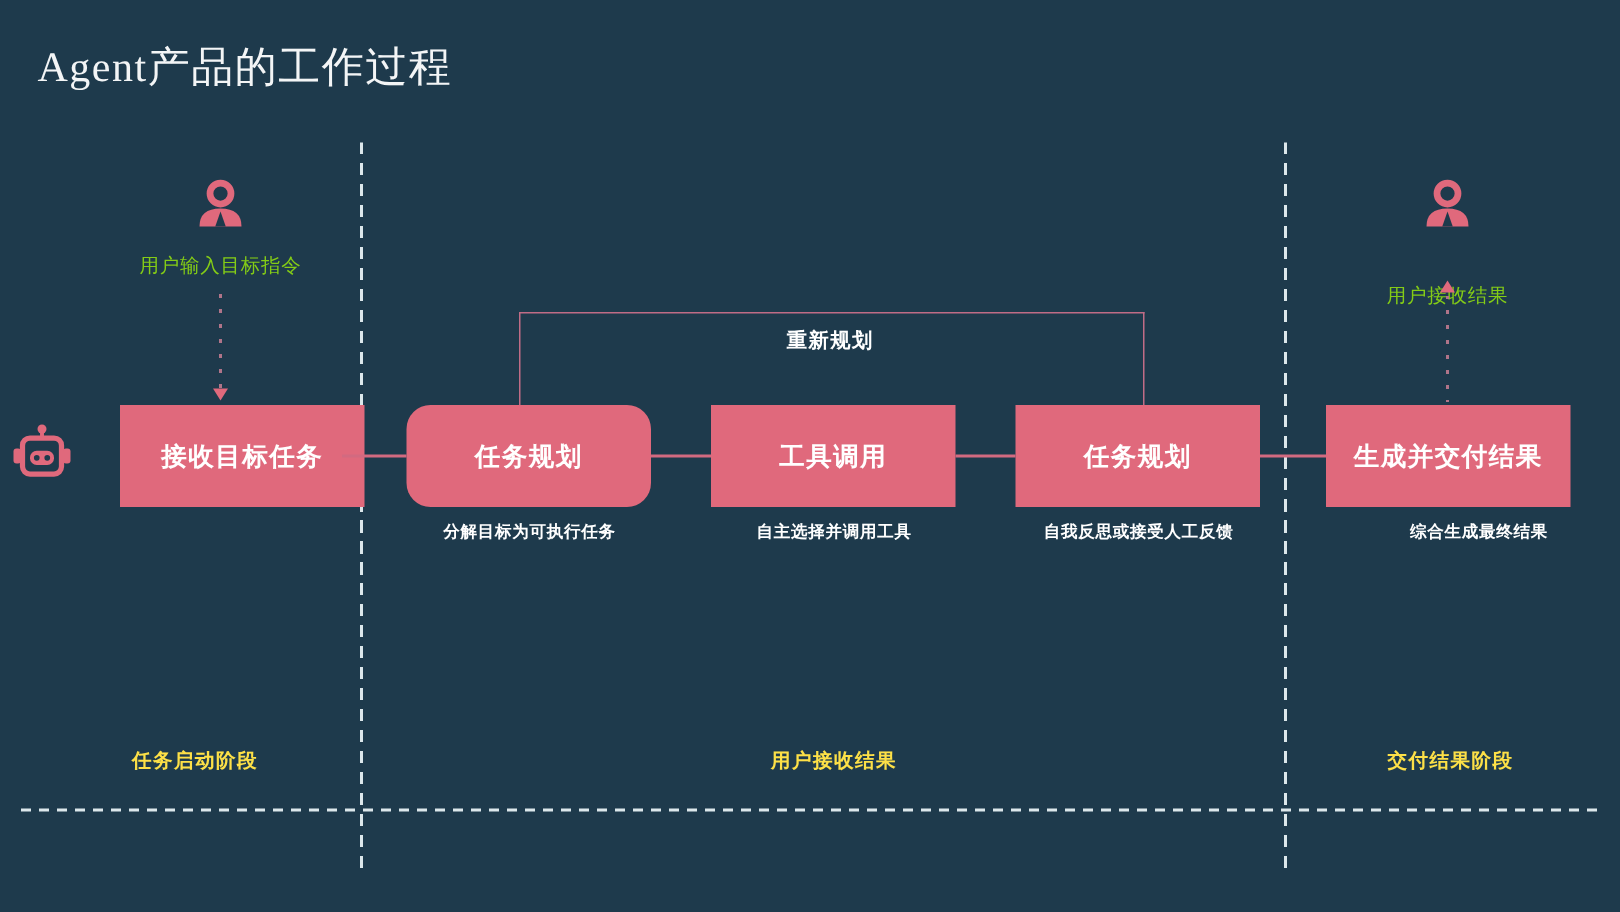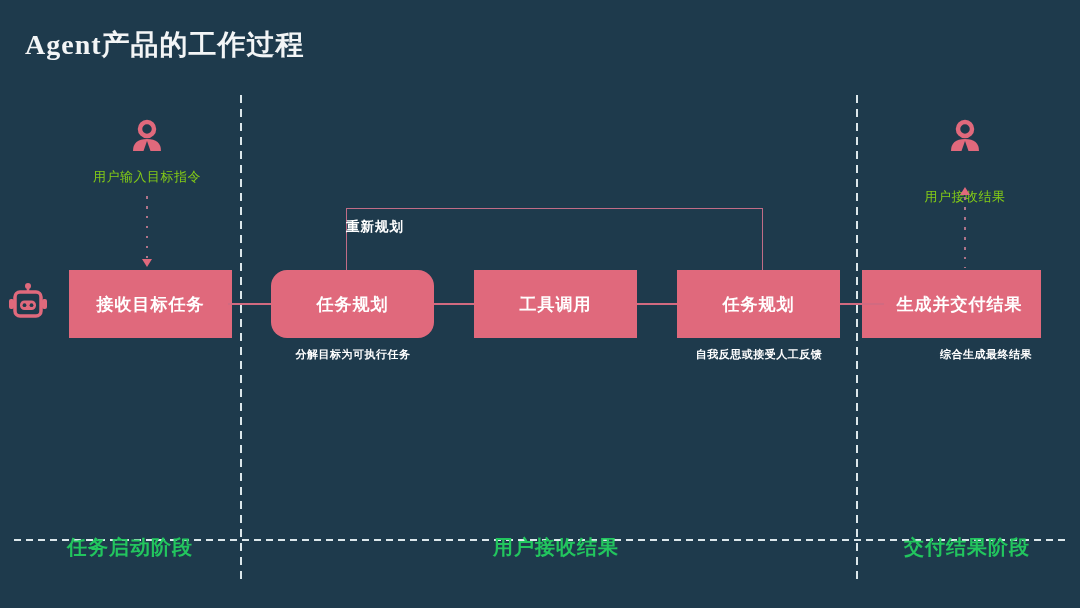--- a/index.html
+++ b/index.html
@@ -6,21 +6,21 @@
   .canvas{
     position:relative;
     width:1080px;height:608px;
     background:#1E3A4C;
     overflow:hidden;
     font-family:"Liberation Sans", sans-serif;
   }
   .title{
     position:absolute;left:25px;top:26px;
     font-family:"Liberation Serif", serif;
-    font-weight:bold;font-size:28px;color:#F3F5F6;
+    font-weight:normal;font-size:28px;color:#F3F5F6;
     letter-spacing:1px;
   }
   
   .vdash{
     position:absolute;top:95px;width:2px;height:487px;
     background:repeating-linear-gradient(to bottom,#DCE7EB 0 8px,transparent 8px 14px);
   }
   .vdash.v1{left:240px;}
   .vdash.v2{left:856px;}
   .hdash{
@@ -28,21 +28,21 @@
     background:repeating-linear-gradient(to right,#DCE7EB 0 7px,transparent 7px 12px);
   }
   
   .node{
     position:absolute;top:270px;width:163px;height:68px;
     background:#E0697C;
     display:flex;align-items:center;justify-content:center;
     color:#FFFFFF;font-weight:bold;font-size:17px;
     letter-spacing:1px;
   }
-  .n1{left:69px;text-align:right;} .n2{left:271px;border-radius:16px;} .n3{left:474px;} .n4{left:677px;} .n5{left:862px;padding-left:16px;}
+  .n1{left:80px;text-align:right;} .n2{left:271px;border-radius:16px;} .n3{left:474px;} .n4{left:677px;} .n5{left:884px;}
   .sublabel{
     position:absolute;top:347px;width:220px;text-align:center;
     color:#FFFFFF;font-weight:bold;font-size:11px;letter-spacing:0.5px;
   }
   .s2{left:243px;} .s3{left:446px;} .s4{left:649px;} .s5{left:876px;}
   
   .conn{
     position:absolute;top:303px;height:2px;background:#D26A80;
   }
   .c1{left:228px;width:43px;}
@@ -50,21 +50,21 @@
   .c3{left:637px;width:40px;}
   .c4{left:840px;width:44px;}
   
   .loop{
     position:absolute;left:346px;top:208px;width:415px;height:62px;
     border-top:1.5px solid #C06C86;
     border-left:1.5px solid #C06C86;
     border-right:1.5px solid #C06C86;
   }
   .loop-label{
-    position:absolute;left:346px;top:218px;width:415px;
+    position:absolute;left:346px;top:218px;width:415px;text-align:center;
     color:#FFFFFF;font-weight:bold;font-size:13.5px;letter-spacing:1px;
   }
   
   .actor-icon{position:absolute;width:38px;height:38px;}
   .a1{left:128px;top:118px;}
   .a2{left:946px;top:118px;}
   .robot-icon{position:absolute;left:8px;top:282px;width:40px;height:40px;}
   .actor-label{
     position:absolute;top:168px;width:220px;text-align:center;
     color:#84cc16;font-weight:normal;font-size:13px;letter-spacing:0.5px;
@@ -77,21 +77,21 @@
   }
   .d1{left:146px;top:196px;height:63px;}
   .d2{left:964px;top:197px;height:71px;}
   .arrow{position:absolute;width:0;height:0;
     border-left:5px solid transparent;border-right:5px solid transparent;}
   .arrow-down{left:142px;top:259px;border-top:8px solid #E0697C;}
   .arrow-up{left:960px;top:187px;border-bottom:8px solid #E0697C;}
   
   .stage{
     position:absolute;top:498px;width:240px;text-align:center;
-    color:#22c55e;font-weight:bold;font-size:20px;letter-spacing:1px;margin-top:36px;
+    color:#fde047;font-weight:bold;font-size:13px;letter-spacing:1px;
   }
   .st1{left:10px;} .st2{left:436px;} .st3{left:847px;}
 </style>
 </head>
 <body>
 
 <div class="canvas">
 
   <div class="title">Agent产品的工作过程</div>
 
@@ -142,20 +142,21 @@
   <div class="node n3">工具调用</div>
   <div class="node n4">任务规划</div>
   <div class="node n5">生成并交付结果</div>
 
   <div class="conn c1"></div>
   <div class="conn c2"></div>
   <div class="conn c3"></div>
   <div class="conn c4"></div>
 
   <div class="sublabel s2">分解目标为可执行任务</div>
+  <div class="sublabel s3">自主选择并调用工具</div>
   <div class="sublabel s4">自我反思或接受人工反馈</div>
   <div class="sublabel s5">综合生成最终结果</div>
 
   <div class="stage st1">任务启动阶段</div>
   <div class="stage st2">用户接收结果</div>
   <div class="stage st3">交付结果阶段</div>
 
 </div>
 
 </body></html>

